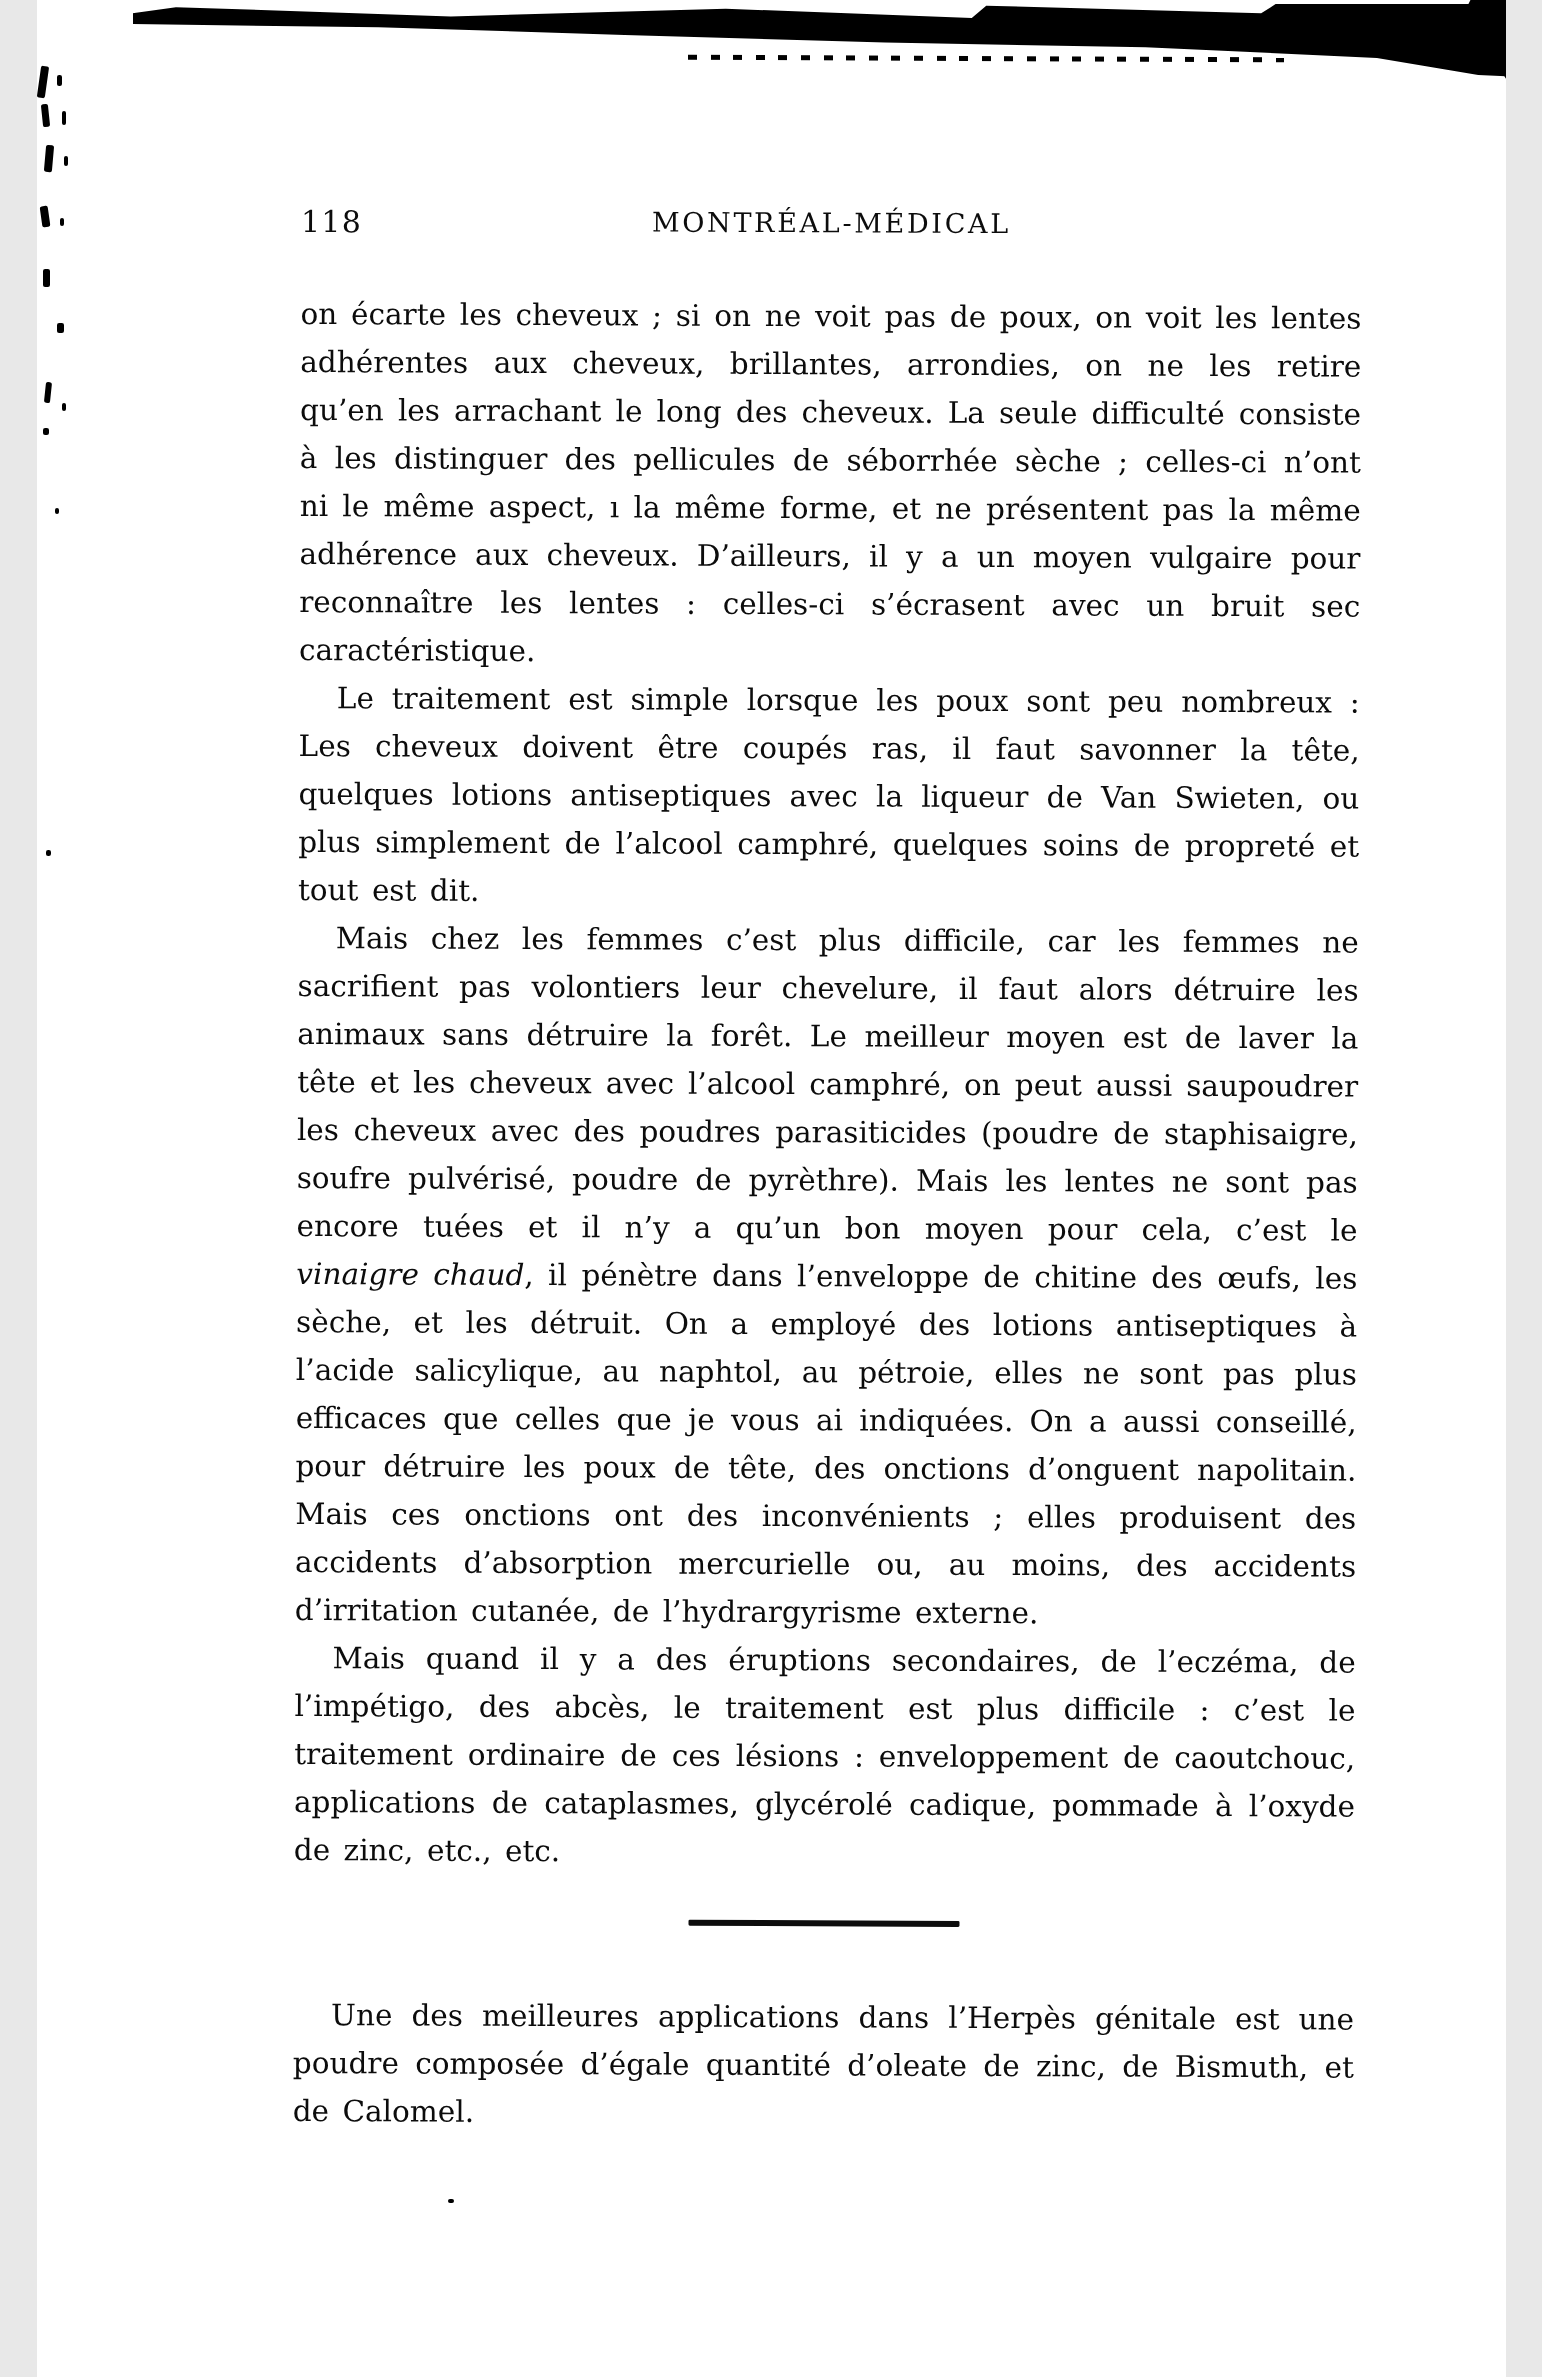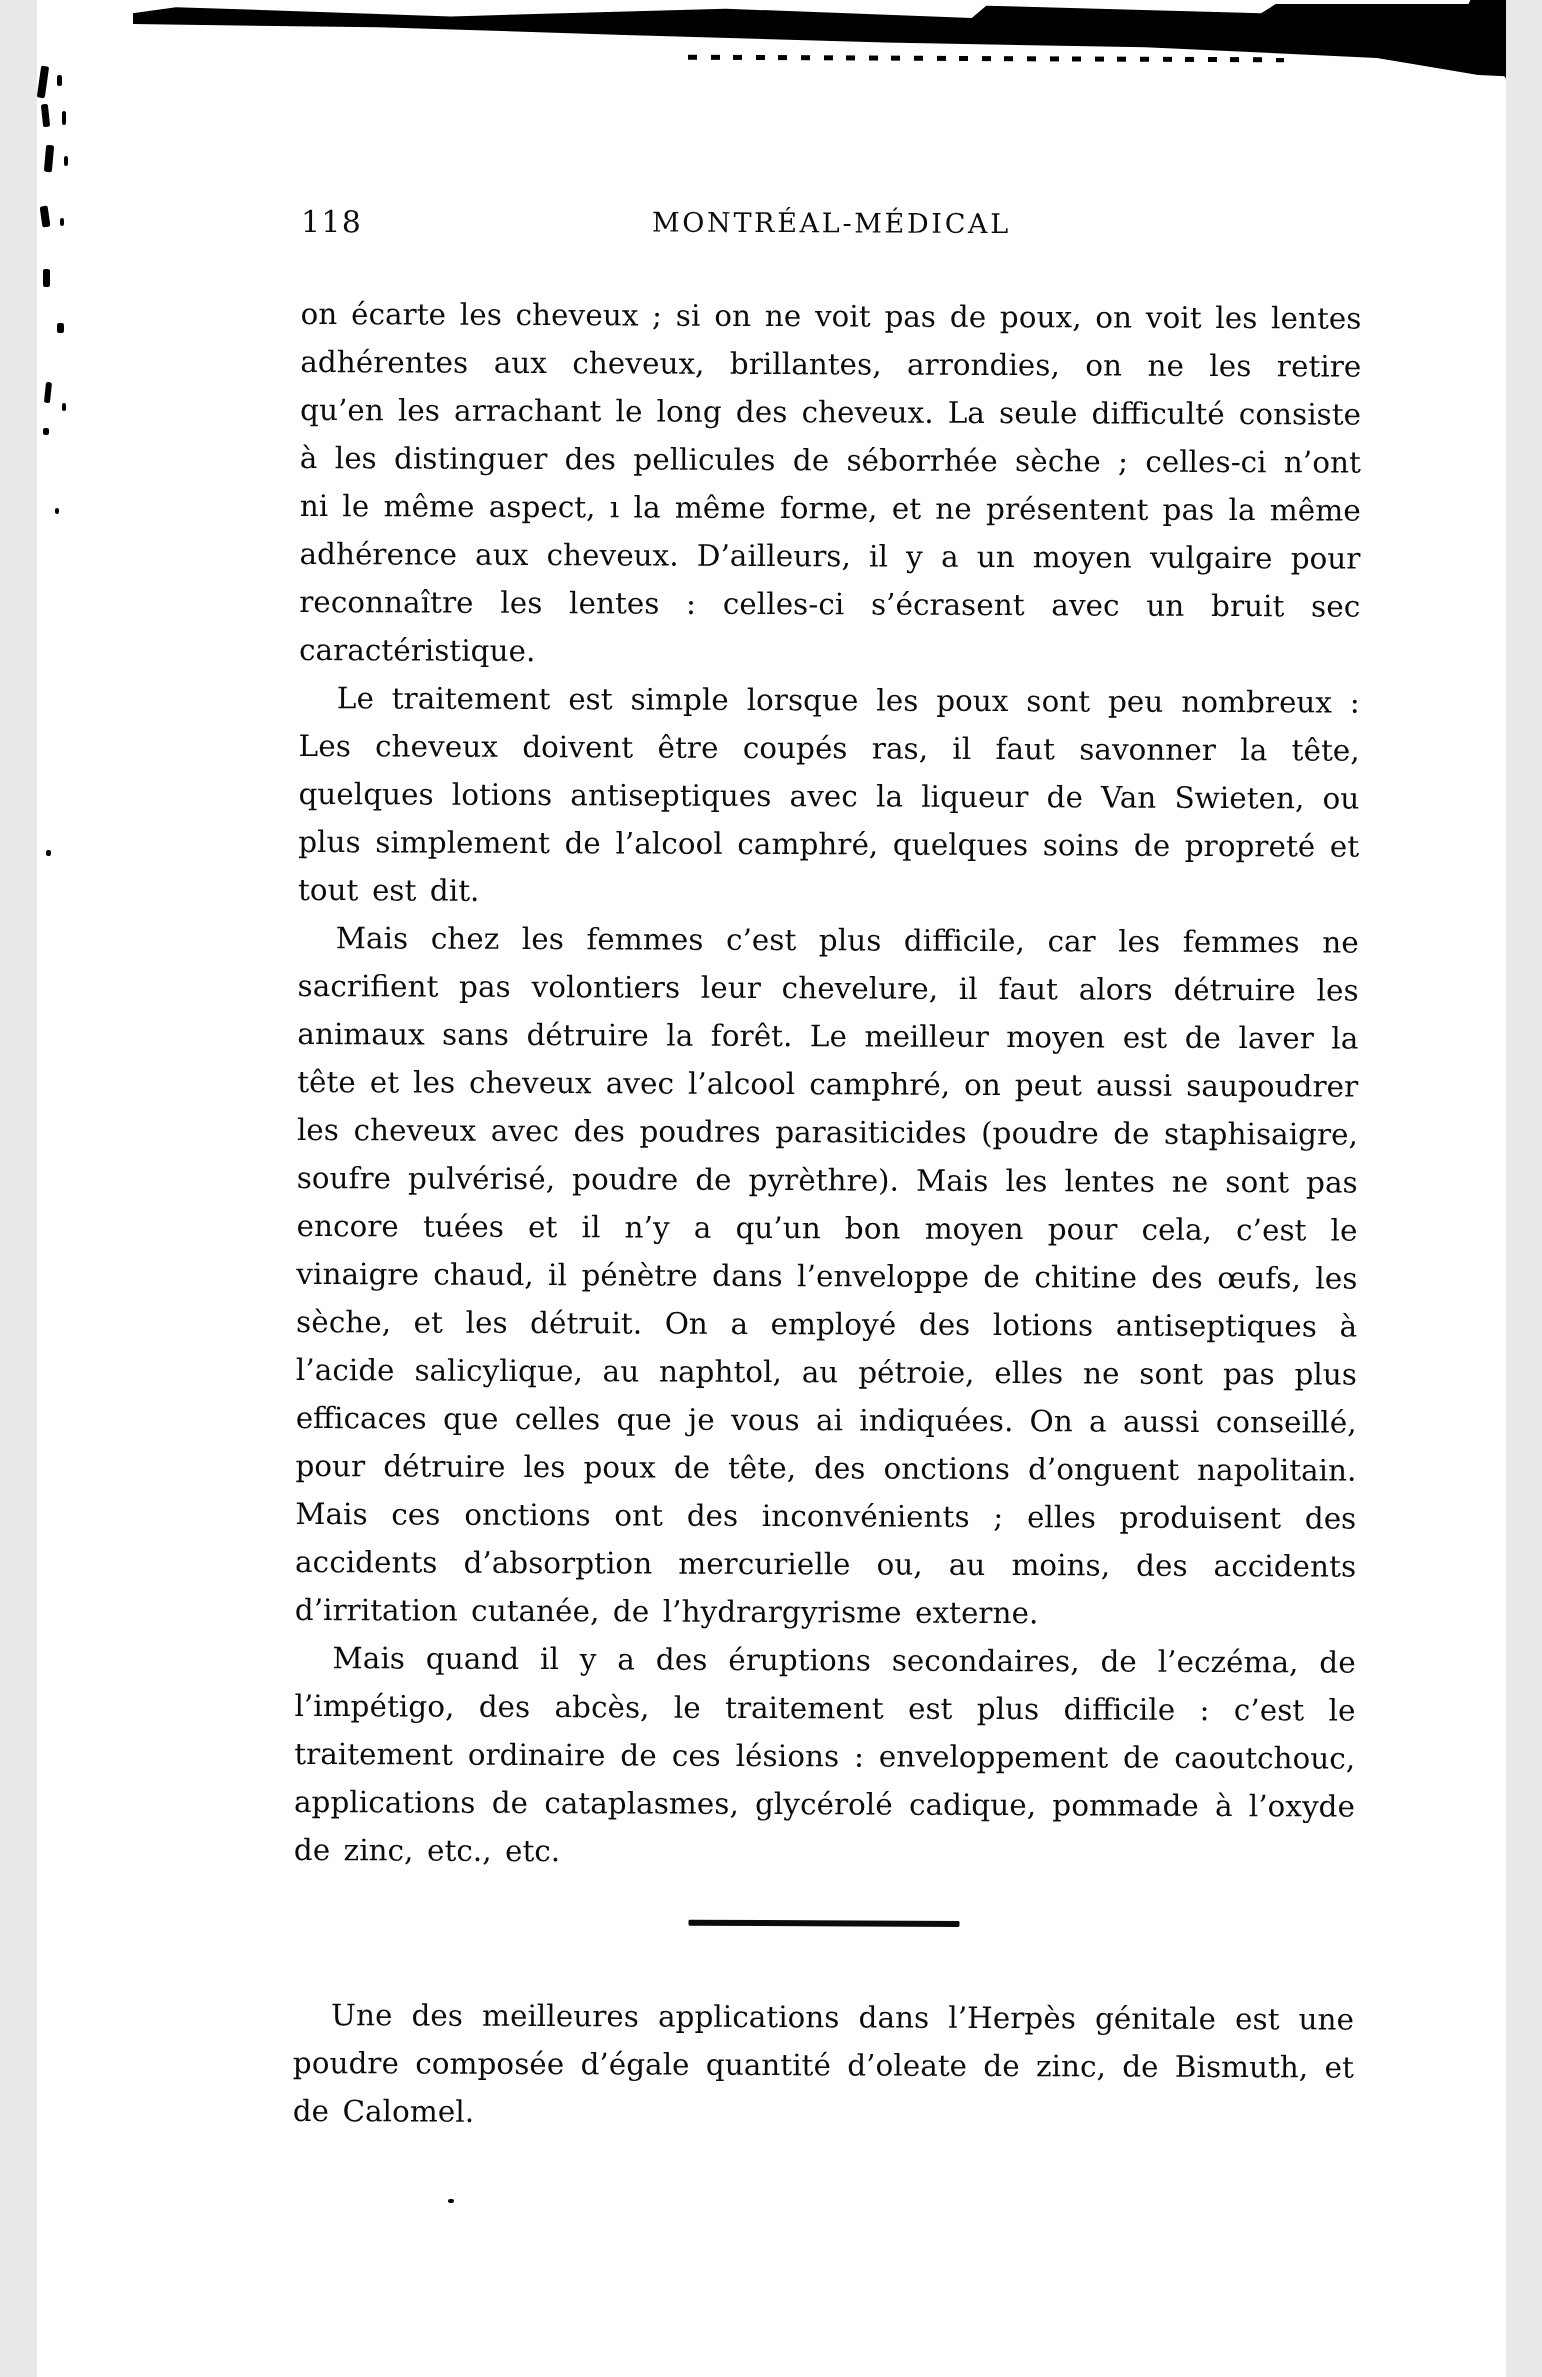--- a/index.html
+++ b/index.html
@@ -80,21 +80,21 @@
     letter-spacing: 2.7px;
   }
   .body-text p {
     margin: 0;
     font-size: 29.5px;
     line-height: 48px;
     text-align: justify;
     word-spacing: 4.1px;
   }
   .body-text p.indent { text-indent: 38px; }
-  .italic { }
+  .italic { font-style: italic; }
   .divider {
     width: 271px; height: 6.2px;
     background: #0c0c0c;
     margin: 44px auto 67px auto;
     border-radius: 1.4px;
   }
 </style>
 </head>
 <body>
 

